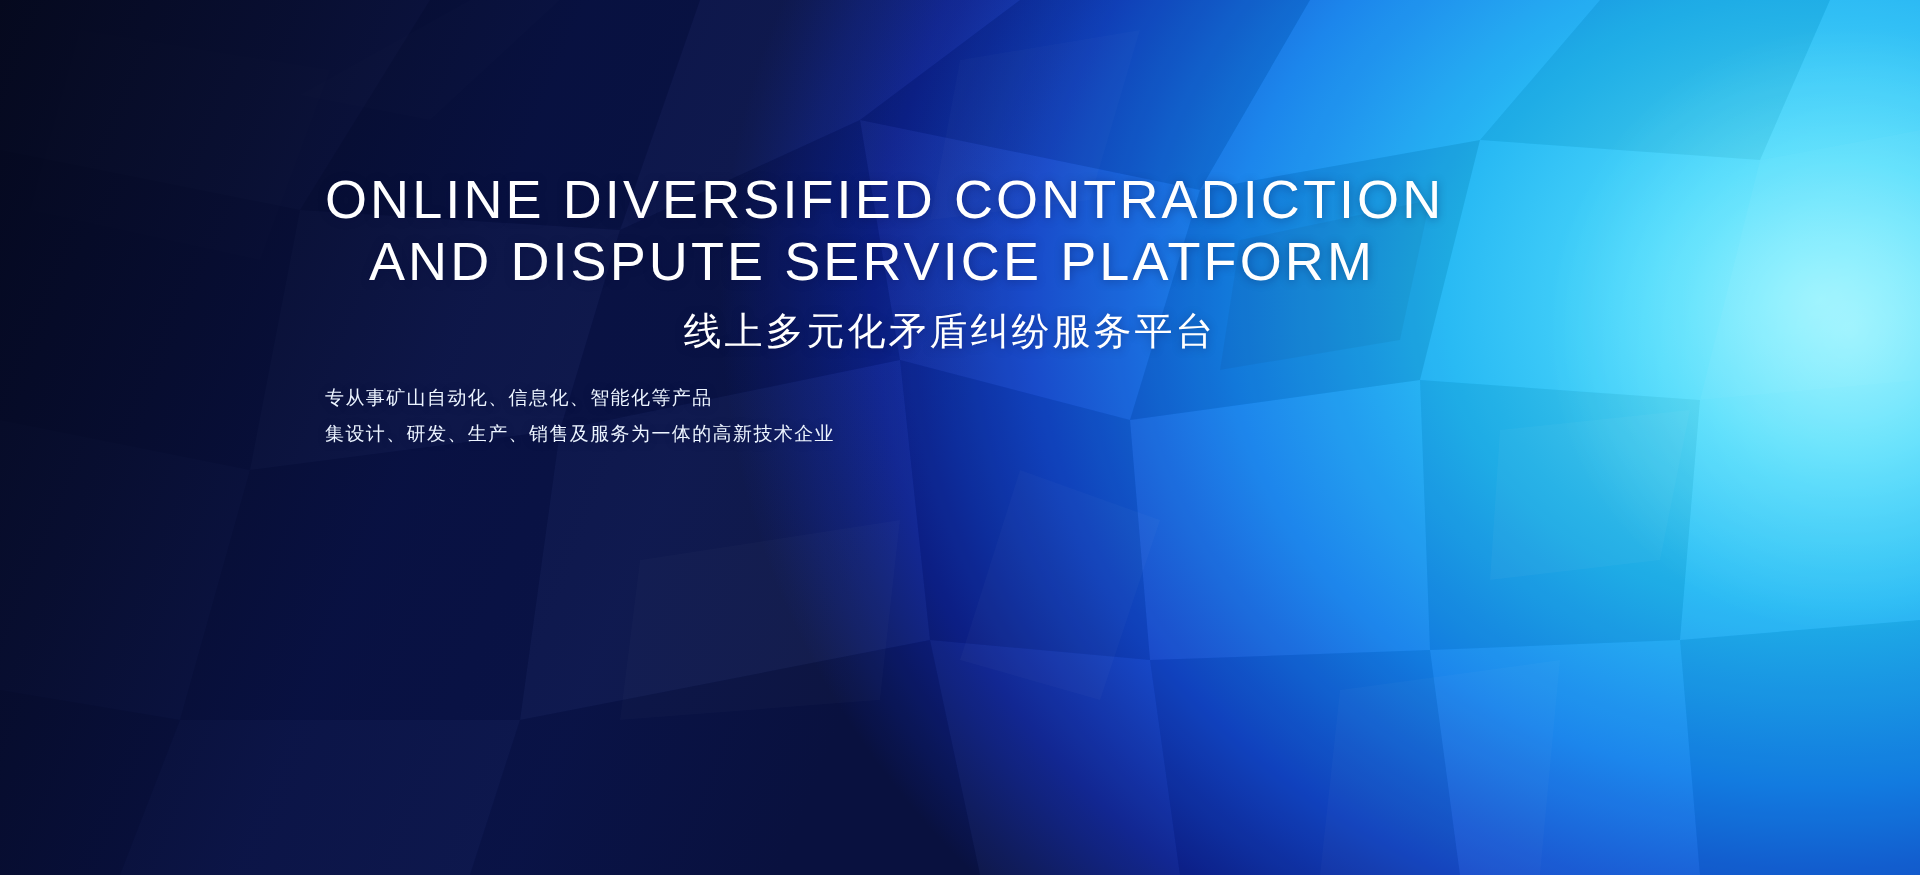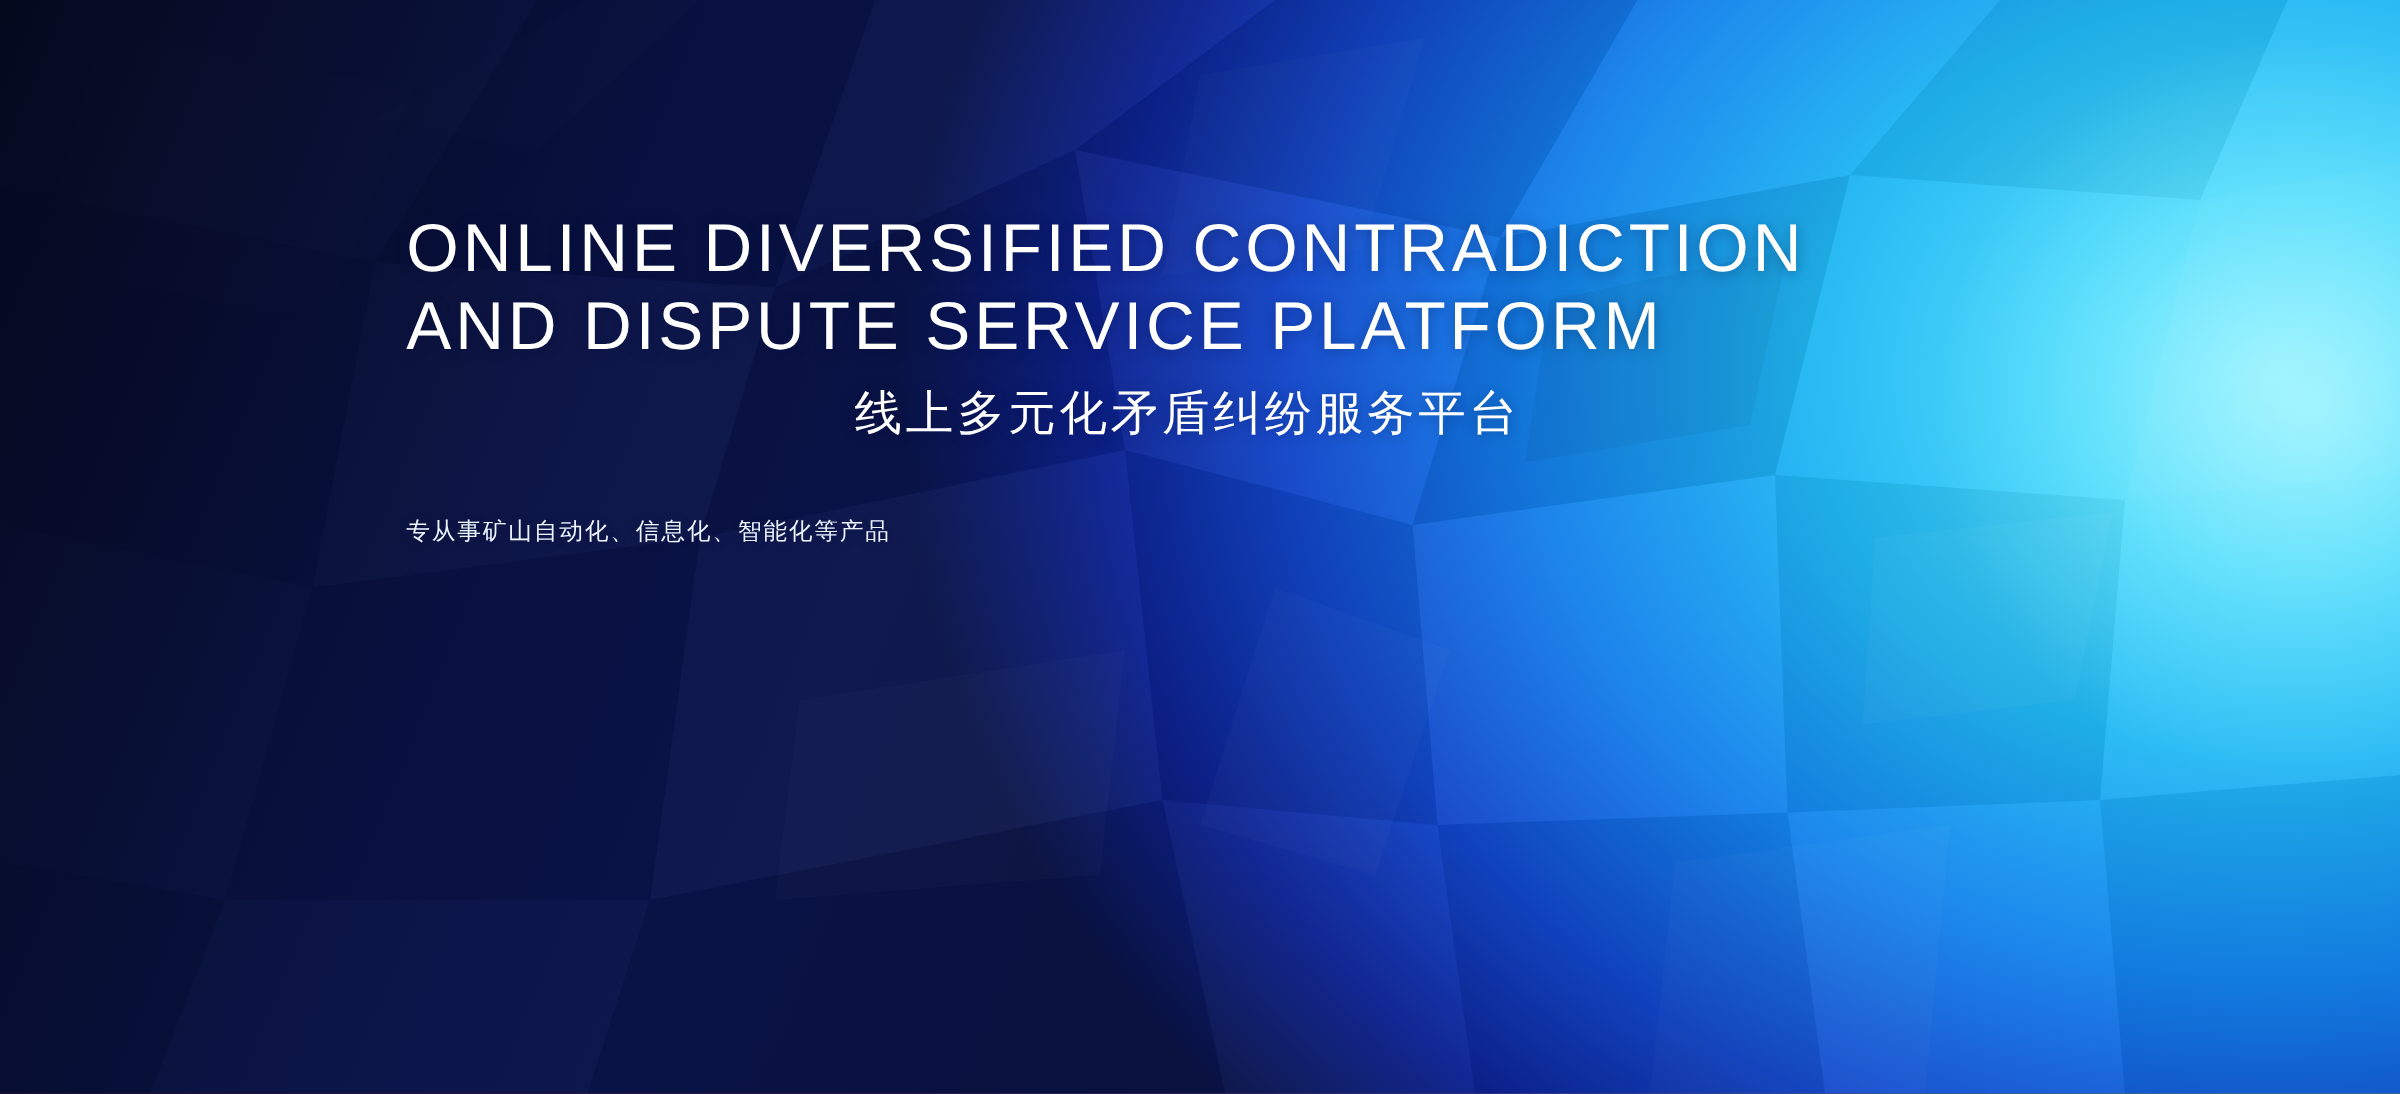--- a/index.html
+++ b/index.html
@@ -56,36 +56,36 @@
   }
   .headline {
     color: #ffffff;
     font-size: 54px;
     line-height: 62px;
     font-weight: 400;
     letter-spacing: 3.1px;
     white-space: nowrap;
     text-shadow: 0 1px 10px rgba(0,12,60,0.35);
   }
-  .headline-l2 { letter-spacing: 3.1px; }
+  .headline-l2 { letter-spacing: 3.1px; margin-left: 44px; }
 
   .subtitle {
     margin-top: 14px;
     color: #ffffff;
     font-size: 38px;
     line-height: 50px;
     font-weight: 400;
     letter-spacing: 3px;
     white-space: nowrap;
     text-shadow: 0 1px 10px rgba(0,12,60,0.35);
     text-align: center;
   }
 
   .desc {
-    margin-top: 52px;
+    margin-top: 24px;
   }
   .desc-line {
     color: #ecf4ff;
     font-size: 19px;
     line-height: 36px;
     font-weight: 400;
     letter-spacing: 1.4px;
     white-space: nowrap;
     text-shadow: 0 1px 8px rgba(0,12,60,0.4);
   }
@@ -146,16 +146,17 @@
 
   <div class="bg-tint"></div>
   <div class="bg-glow"></div>
 
   <div class="content">
     <div class="headline">ONLINE DIVERSIFIED CONTRADICTION</div>
     <div class="headline headline-l2">AND DISPUTE SERVICE PLATFORM</div>
     <div class="subtitle">线上多元化矛盾纠纷服务平台</div>
     <div class="desc">
       <div class="desc-line">专从事矿山自动化、信息化、智能化等产品</div>
+      <div class="desc-line">集设计、研发、生产、销售及服务为一体的高新技术企业</div>
     </div>
   </div>
 
 </div>
 
 </body></html>

